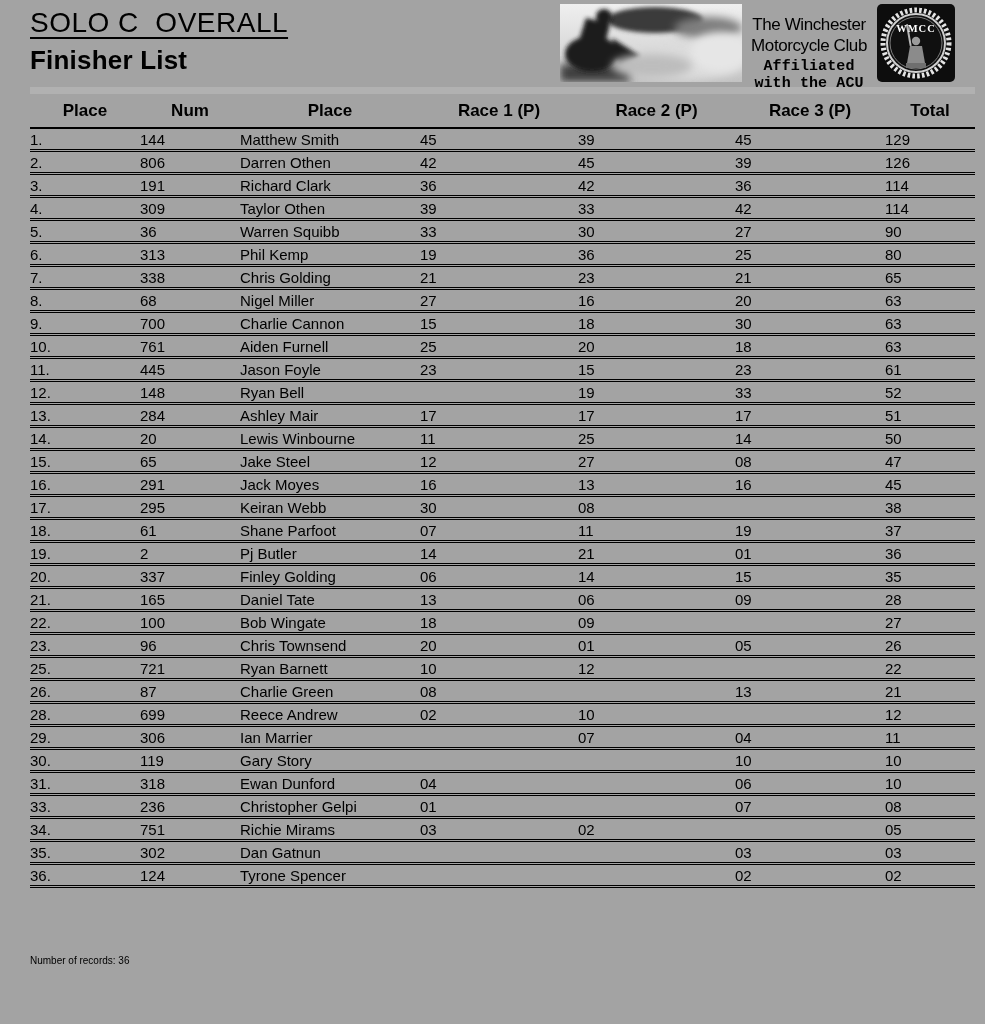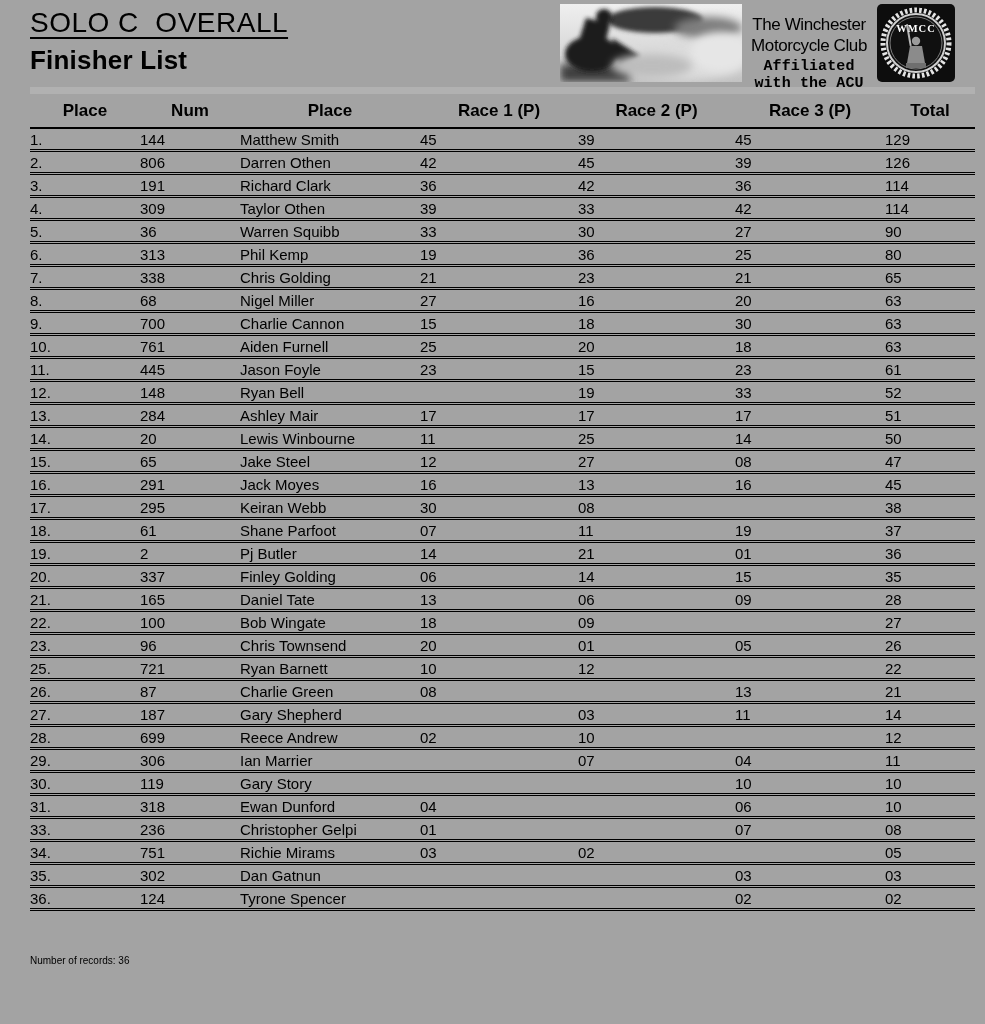--- a/index.html
+++ b/index.html
@@ -363,29 +363,20 @@
         <tr>
     <td>26.</td>
     <td>87</td>
     <td>Charlie Green</td>
     <td>08</td>
     <td></td>
     <td>13</td>
     <td>21</td>
   </tr>
         <tr>
-    <td>27.</td>
-    <td>187</td>
-    <td>Gary Shepherd</td>
-    <td></td>
-    <td>03</td>
-    <td>11</td>
-    <td>14</td>
-  </tr>
-        <tr>
     <td>28.</td>
     <td>699</td>
     <td>Reece Andrew</td>
     <td>02</td>
     <td>10</td>
     <td></td>
     <td>12</td>
   </tr>
         <tr>
     <td>29.</td>

